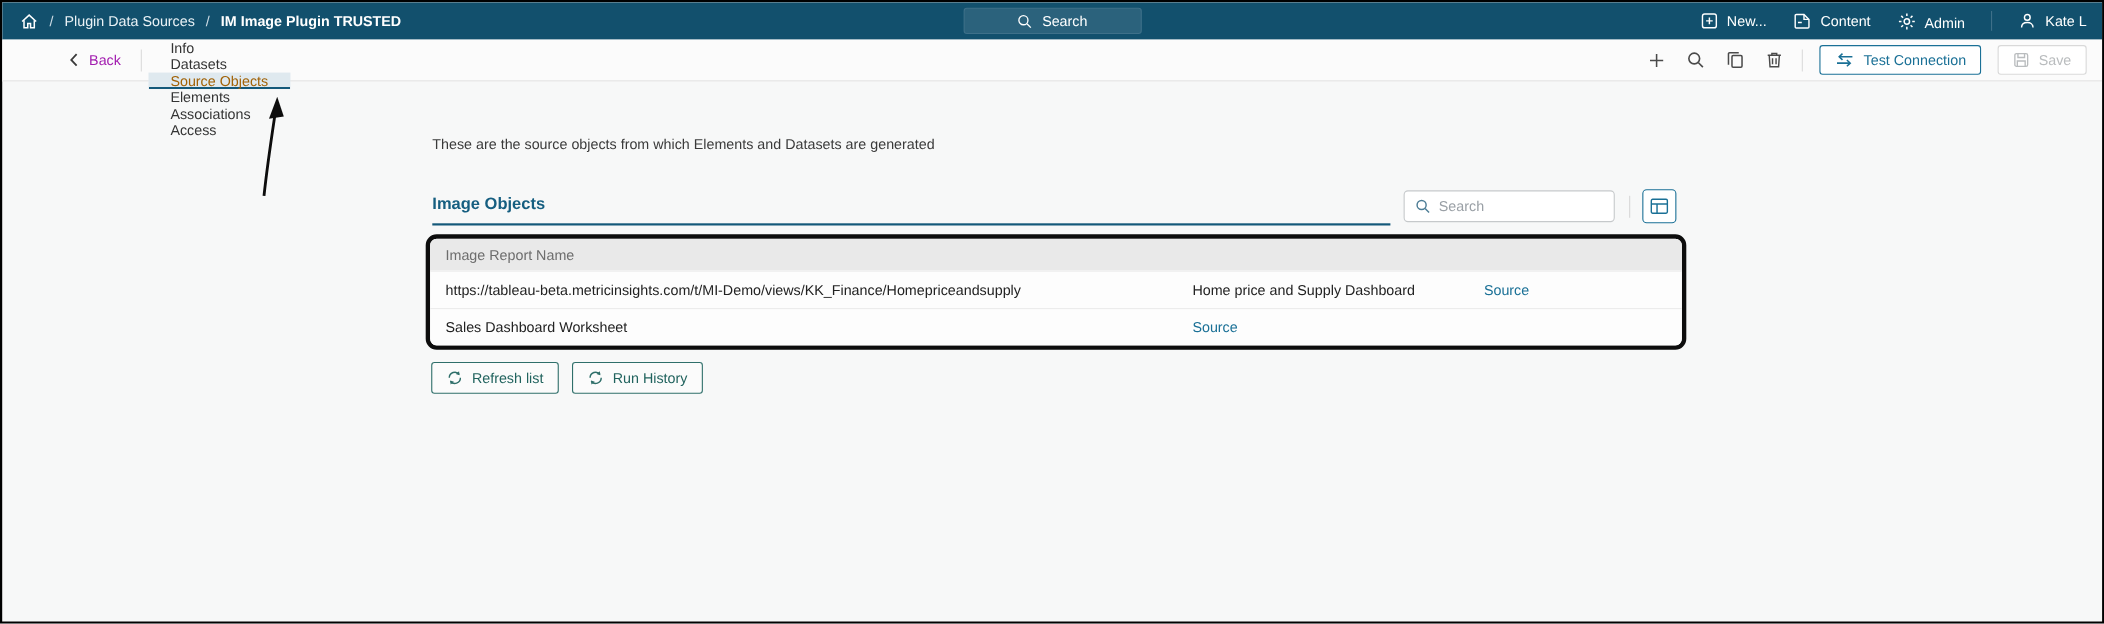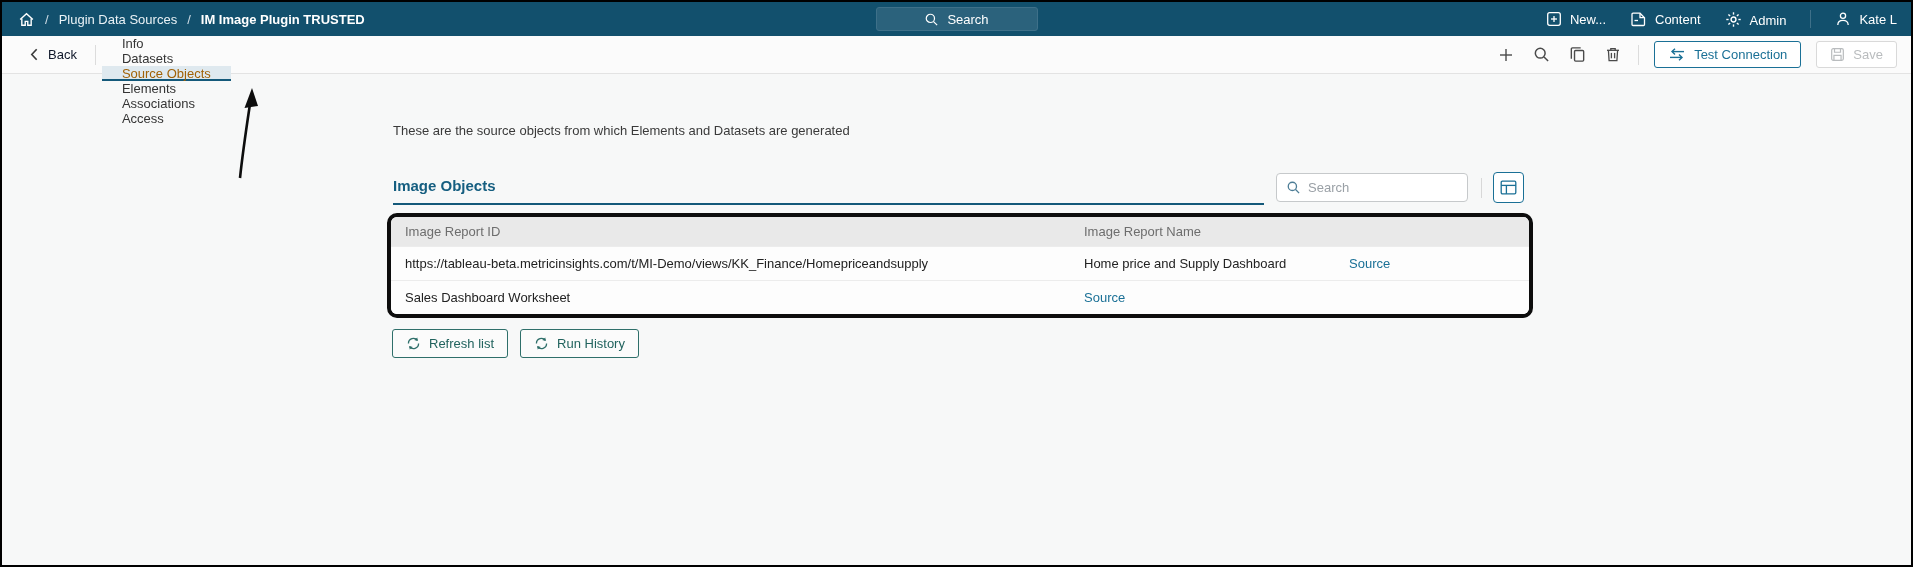--- a/index.html
+++ b/index.html
@@ -51,21 +51,21 @@
   .toolbar {
     position: absolute; top: 34px; left: 0; right: 0;
     height: 38px;
     background: #fbfbfb;
     border-bottom: 1px solid #e3e3e3;
     display: flex; align-items: stretch;
     font-size: 13px; color: #333333;
   }
   .back-group {
     display: flex; align-items: center; gap: 9px;
-    padding: 0 18px 0 28px; cursor: pointer; color: #0f172a;
+    padding: 0 18px 0 28px; cursor: pointer; color: #a21caf; margin-left: 33px;
   }
   .tb-divider { width: 1px; height: 20px; background: #dcdcdc; align-self: center; }
   .tabs { display: flex; align-items: stretch; margin-left: 6px; flex-direction: column; }
   .tab {
     display: flex; align-items: center;
     padding: 0 20px; cursor: pointer; color: #343434;
   }
   .tab.active {
     background: #DFE9EF;
     color: #a16207;
@@ -328,21 +328,20 @@
       <svg width="17" height="15" viewBox="0 0 17 15" fill="none" stroke="#1A7096" stroke-width="1.3">
         <rect x="1.2" y="1.2" width="14.6" height="12.6" rx="1.2"></rect>
         <line x1="1.2" y1="5.4" x2="15.8" y2="5.4"></line>
         <line x1="6.4" y1="5.4" x2="6.4" y2="13.8"></line>
       </svg>
     </span>
   </div>
 
   <div class="table-wrap">
     <div class="trow thead">
-      <div>Image Report ID</div>
       <div>Image Report Name</div>
       <div></div>
     </div>
     <div class="trow tbody-row">
       <div>https://tableau-beta.metricinsights.com/t/MI-Demo/views/KK_Finance/Homepriceandsupply</div>
       <div>Home price and Supply Dashboard</div>
       <div><a class="source-link">Source</a></div>
     </div>
     <div class="trow tbody-row">
       <div>Sales Dashboard Worksheet</div>

